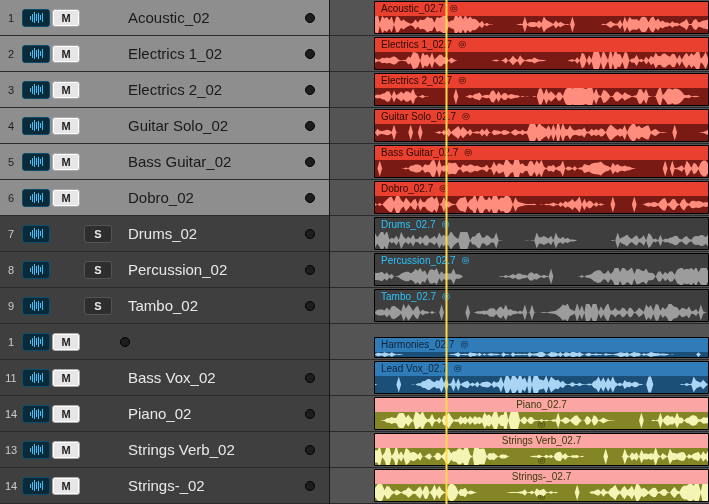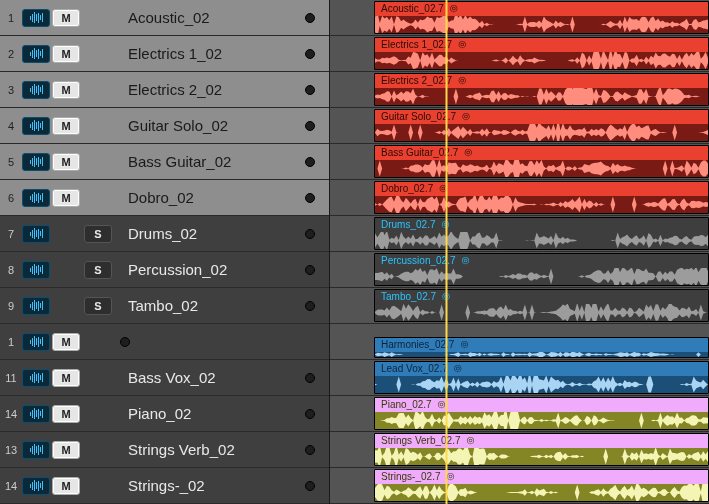--- a/index.html
+++ b/index.html
@@ -157,21 +157,21 @@
 
   .clip.gray   { background: #3e3e3e; }
   .clip.gray .clip-header   { background: #3e3e3e; color: #29c3ff; }
   .clip.gray .clip-body path{ fill: #9c9c9c; }
 
   .clip.blue   { background: #1c4f77; }
   .clip.blue .clip-header   { background: #2f7cb8; color: #0e233a; }
   .clip.blue .clip-body path{ fill: #a9d4f4; }
 
   .clip.yellow { background: #848525; }
-  .clip.yellow .clip-header { background: #f0abfc; color: #3a3a0a; }
+  .clip.yellow .clip-header { background: #fca5a5; color: #3a3a0a; flex-direction: column; }
   .clip.yellow .clip-body path { fill: #f4f4b4; }
 
   
   .playhead {
     position: absolute;
     top: 0; bottom: 0;
     width: 1px;
     background: #ffd94a;
     box-shadow: 0 0 0 0.5px #ffd94a;
     z-index: 50;

